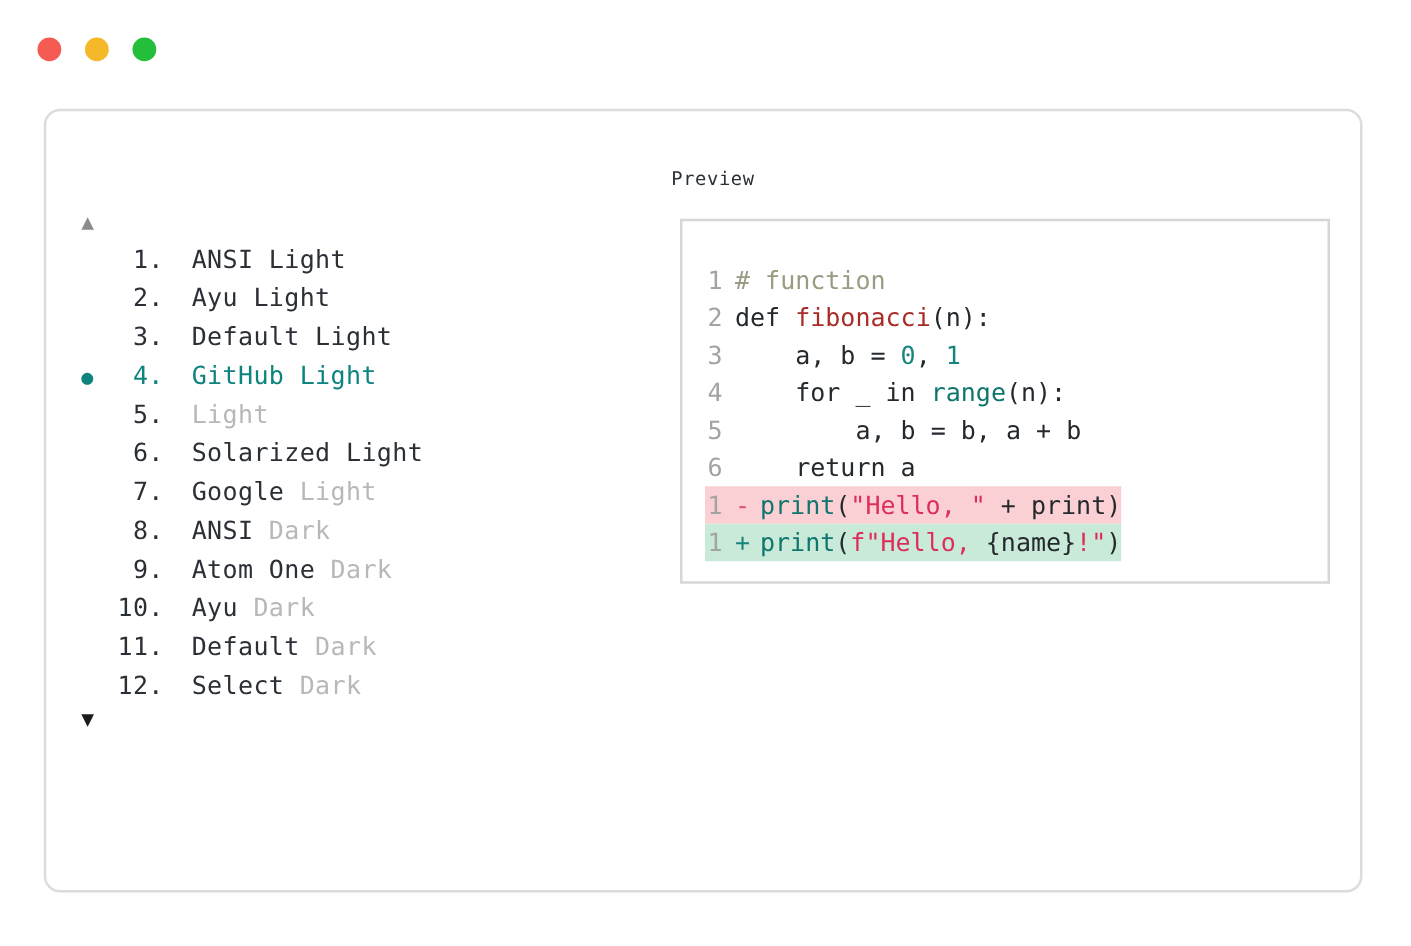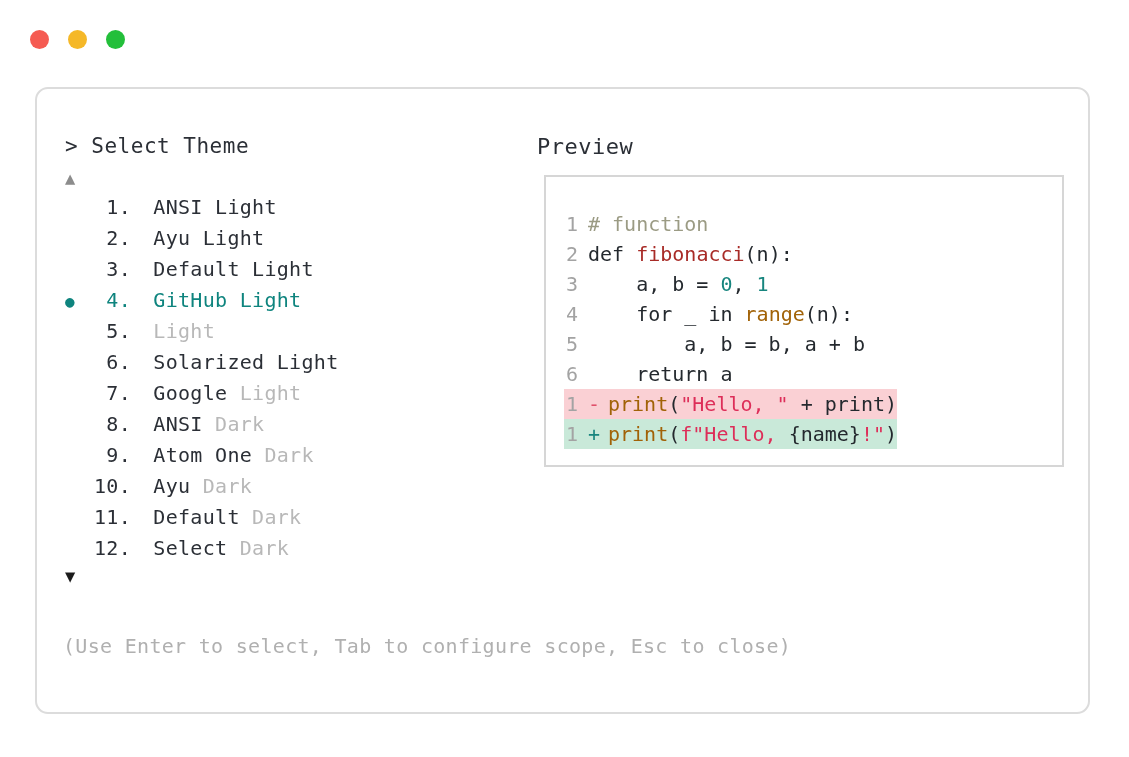--- a/index.html
+++ b/index.html
@@ -59,21 +59,21 @@
     letter-spacing: 0.5px;
     color: #2b2f36;
     white-space: pre;
   }
   #prompt-caret { color: #2b2f36; }
 
   #preview-header {
     position: absolute;
     left: 500px;
     top: 45px;
-    font-size: 22px;
+    font-size: 15px;
     letter-spacing: 0.5px;
     color: #2b2f36;
     white-space: pre;
   }
 
   
   #theme-list-region {
     position: absolute;
     left: 22px;
     top: 80px;
@@ -164,21 +164,21 @@
     flex: 0 0 14px;
     text-align: right;
     margin-right: 10px;
   }
   .code-body { white-space: pre; }
 
   .tok-plain   { color: #24292e; }
   .tok-comment { color: #9b9b84; }
   .tok-fn      { color: #a82b27; }
   .tok-num     { color: #17857e; }
-  .tok-builtin { color: #a16207; }
+  .tok-builtin { color: #0f766e; }
   .tok-str     { color: #dd2e59; }
   .tok-punct   { color: #24292e; }
 
   #diff-block {
     position: absolute;
     left: 18px;
     top: 212px;
     font-size: 20px;
     line-height: 30px;
   }
@@ -195,21 +195,20 @@
 
 <div id="window-dots">
     <span class="dot" style="background: rgb(245, 91, 82);"></span>
     <span class="dot" style="background: rgb(245, 184, 40);"></span>
     <span class="dot" style="background: rgb(35, 191, 58);"></span>
   </div>
 
 <div id="theme-card">
   <div class="card-inner">
 
-    <div id="prompt-line"><span id="prompt-caret">&gt;</span><span> </span><span>Select Theme</span></div>
 
     <div id="preview-header">Preview</div>
 
     <div id="theme-list-region">
       <div class="scroll-arrow up">▲</div>
       <ul id="theme-list">
           <li class="theme-row"><span class="sel-bullet"></span><span class="row-index">1.</span><span class="row-dot"> </span><span class="row-name">ANSI </span><span class="row-variant">Light</span></li>
           <li class="theme-row"><span class="sel-bullet"></span><span class="row-index">2.</span><span class="row-dot"> </span><span class="row-name">Ayu </span><span class="row-variant">Light</span></li>
           <li class="theme-row"><span class="sel-bullet"></span><span class="row-index">3.</span><span class="row-dot"> </span><span class="row-name">Default </span><span class="row-variant">Light</span></li>
           <li class="theme-row selected"><span class="sel-bullet">●</span><span class="row-index">4.</span><span class="row-dot"> </span><span class="row-name">GitHub </span><span class="row-variant">Light</span></li>
@@ -218,21 +217,20 @@
           <li class="theme-row"><span class="sel-bullet"></span><span class="row-index">7.</span><span class="row-dot"> </span><span class="row-name">Google </span><span class="row-variant muted">Light</span></li>
           <li class="theme-row"><span class="sel-bullet"></span><span class="row-index">8.</span><span class="row-dot"> </span><span class="row-name">ANSI </span><span class="row-variant muted">Dark</span></li>
           <li class="theme-row"><span class="sel-bullet"></span><span class="row-index">9.</span><span class="row-dot"> </span><span class="row-name">Atom One </span><span class="row-variant muted">Dark</span></li>
           <li class="theme-row"><span class="sel-bullet"></span><span class="row-index">10.</span><span class="row-dot"> </span><span class="row-name">Ayu </span><span class="row-variant muted">Dark</span></li>
           <li class="theme-row"><span class="sel-bullet"></span><span class="row-index">11.</span><span class="row-dot"> </span><span class="row-name">Default </span><span class="row-variant muted">Dark</span></li>
           <li class="theme-row"><span class="sel-bullet"></span><span class="row-index">12.</span><span class="row-dot"> </span><span class="row-name">Select </span><span class="row-variant muted">Dark</span></li>
         </ul>
       <div class="scroll-arrow down">▼</div>
     </div>
 
-    <div id="footer-hint">(Use Enter to select, Tab to configure scope, Esc to close)</div>
 
     <div id="preview-panel">
       <div id="code-block"><div class="code-line"><span class="ln">1</span><span class="code-body"><span class="tok-comment"># function</span></span></div><div class="code-line"><span class="ln">2</span><span class="code-body"><span class="tok-plain">def </span><span class="tok-fn">fibonacci</span><span class="tok-punct">(n):</span></span></div><div class="code-line"><span class="ln">3</span><span class="code-body"><span class="tok-plain">    a, b = </span><span class="tok-num">0</span><span class="tok-plain">, </span><span class="tok-num">1</span></span></div><div class="code-line"><span class="ln">4</span><span class="code-body"><span class="tok-plain">    for _ in </span><span class="tok-builtin">range</span><span class="tok-punct">(n):</span></span></div><div class="code-line"><span class="ln">5</span><span class="code-body"><span class="tok-plain">        a, b = b, a + b</span></span></div><div class="code-line"><span class="ln">6</span><span class="code-body"><span class="tok-plain">    return a</span></span></div></div>
       <div id="diff-block">
           <div class="diff-line removed"><span class="ln">1</span><span class="diff-sign">-</span><span class="code-body"><span class="tok-builtin">print</span><span class="tok-punct">(</span><span class="tok-str">"Hello, "</span><span class="tok-plain"> + print</span><span class="tok-punct">)</span></span></div>
           <div class="diff-line added"><span class="ln">1</span><span class="diff-sign">+</span><span class="code-body"><span class="tok-builtin">print</span><span class="tok-punct">(</span><span class="tok-str">f"Hello, </span><span class="tok-plain">{name}</span><span class="tok-str">!"</span><span class="tok-punct">)</span></span></div>
         </div>
     </div>
 
   </div>

